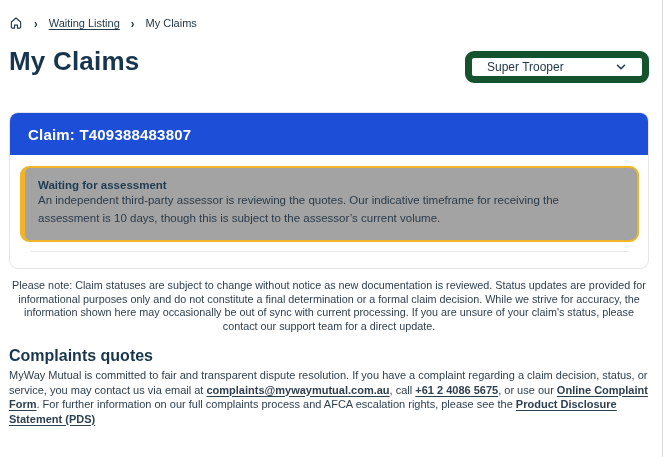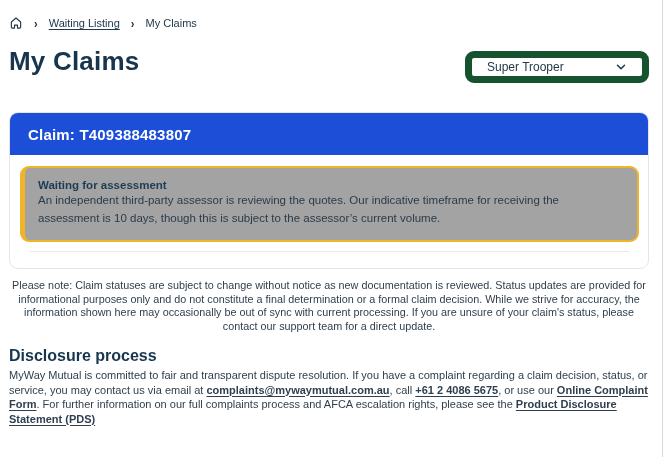--- a/index.html
+++ b/index.html
@@ -135,16 +135,16 @@
       </div>
 
       <hr class="card-divider">
 
 
     </div>
   </section>
 
   <p class="disclaimer">Please note: Claim statuses are subject to change without notice as new documentation is reviewed. Status updates are provided for informational purposes only and do not constitute a final determination or a formal claim decision. While we strive for accuracy, the information shown here may occasionally be out of sync with current processing. If you are unsure of your claim's status, please contact our support team for a direct update.</p>
 
-  <h2 class="complaints-heading">Disclosure process</h2>
+  <h2 class="complaints-heading">Complaints quotes</h2>
   <p class="complaints-text"><span>MyWay Mutual is committed to fair and transparent dispute resolution. If you have a complaint regarding a claim decision, status, or service, you may contact us via email at </span><a class="inline-link">complaints@mywaymutual.com.au</a><span>, call </span><a class="inline-link">+61 2 4086 5675</a><span>, or use our </span><a class="inline-link">Online Complaint Form</a><span>. For further information on our full complaints process and AFCA escalation rights, please see the </span><a class="inline-link">Product Disclosure Statement (PDS)</a></p>
 
 </div>
 
 </body></html>

